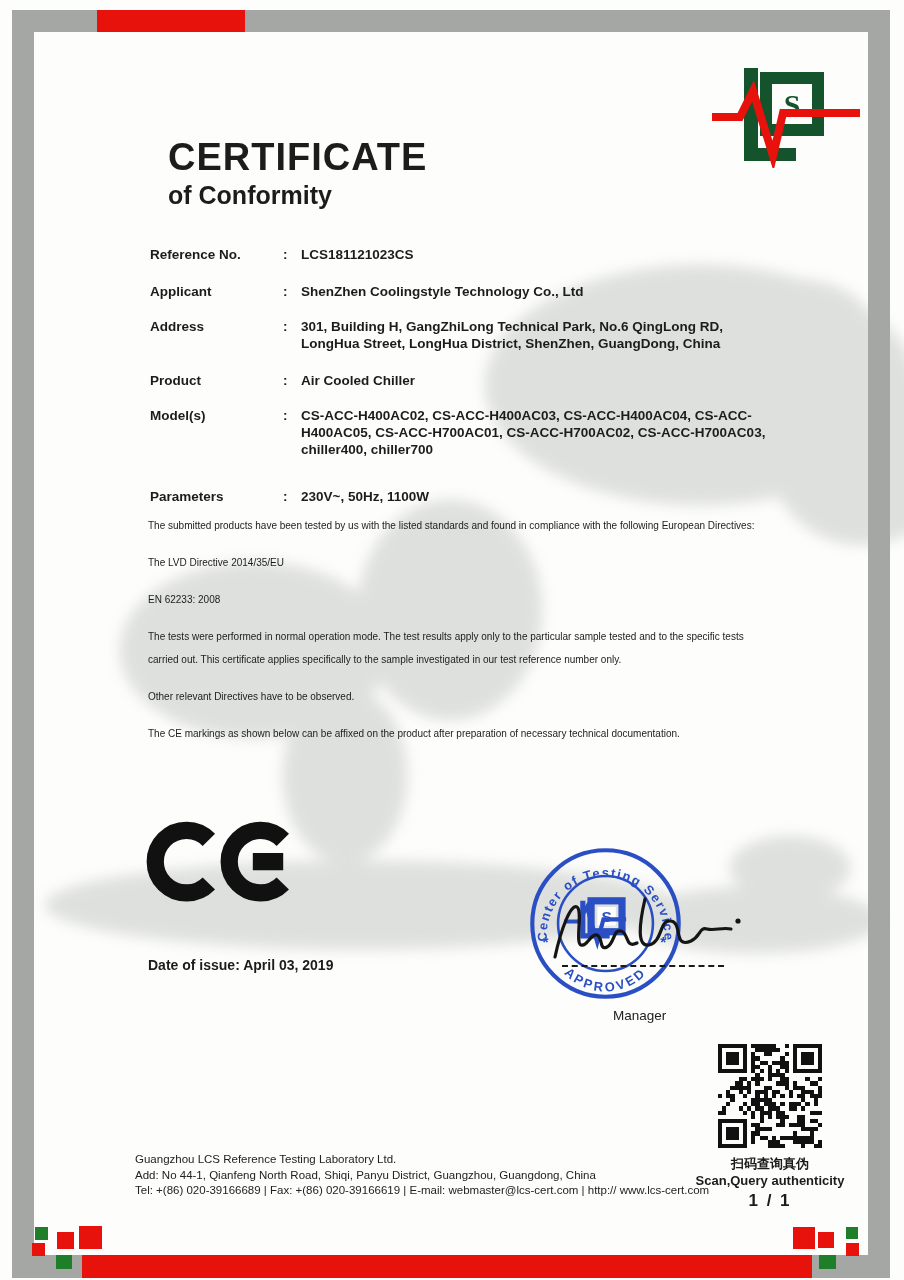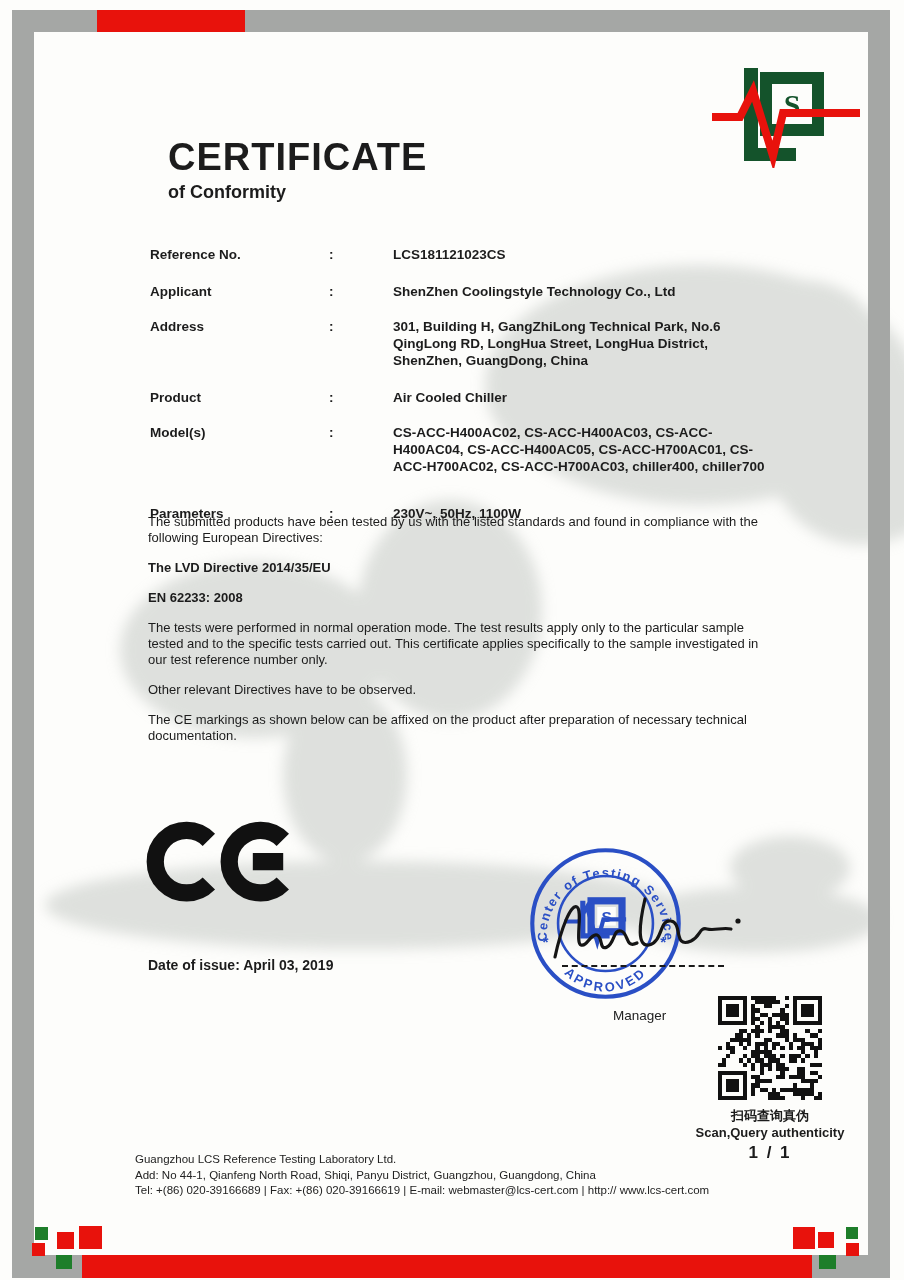--- a/index.html
+++ b/index.html
@@ -21,52 +21,52 @@
   .sq.green{background:var(--corner-green,#1e7e2a);}
 
   
   #map{position:absolute;left:0;top:0;width:904px;height:1280px;z-index:0;pointer-events:none;}
 
   .layer{position:absolute;z-index:2;}
 
   
   #title{left:168px;top:138px;}
   #title .t1{font-size:38px;font-weight:bold;letter-spacing:1px;line-height:1;}
-  #title .t2{font-size:18px;font-weight:bold;margin-top:7px;line-height:1;}
+  #title .t2{font-size:25px;font-weight:bold;margin-top:7px;line-height:1;}
 
   
   #fields{left:150px;top:246px;width:625px;font-size:13.5px;font-weight:bold;line-height:17px;}
-  .frow{display:grid;grid-template-columns:133px 18px 1fr;gap:46px;}
+  .frow{display:grid;grid-template-columns:133px 18px 1fr;}
   .frow .val{max-width:472px;}
   .mb20{margin-bottom:20px}.mb18{margin-bottom:18px}.mb30{margin-bottom:30px}
 
   
-  #bodytext{left:148px;top:514px;width:628px;font-size:13px;line-height:16px;}
+  #bodytext{left:148px;top:514px;width:628px;font-size:10px;line-height:23px;}
   #bodytext p{margin:0 0 14px 0;}
-  #bodytext .b{font-weight:bold;}
+  #bodytext .b{font-weight:normal;}
 
   
   #ce{left:146px;top:810px;}
   #ce path{stroke:#111;fill:none;}
 
   
   #date{left:148px;top:957px;font-size:14px;font-weight:bold;}
 
   
   #stampwrap{left:523px;top:841px;width:210px;height:165px;}
   #stamp{position:absolute;left:0;top:0;}
   #stamp .ring{fill:none;stroke:var(--stamp-blue,#2a4fc5);}
   #stamp text{fill:var(--stamp-blue,#2a4fc5);font-family:"Liberation Sans",sans-serif;}
   #signature{position:absolute;left:18px;top:44px;}
   #signature path{stroke:#151515;stroke-width:3.2;fill:none;stroke-linecap:round;}
   #sig-dash{position:absolute;left:39px;top:124px;width:162px;border-top:2px dashed #1a1a1a;}
   #manager{position:absolute;left:90px;top:128px;font-size:13.5px;color:#222;margin-top:39px;}
 
   
-  #qrarea{left:690px;top:996px;width:160px;text-align:center;}
+  #qrarea{left:690px;top:1044px;width:160px;text-align:center;}
   #qrbox{display:inline-block;width:104px;height:104px;}
   #qrarea .cn{font-size:13px;font-weight:bold;margin-top:3px;}
   #qrarea .en{font-size:13px;font-weight:bold;}
   #qrarea .pg{font-size:17px;font-weight:bold;letter-spacing:2px;margin-top:3px;}
 
   
   #footer{left:135px;top:1152px;width:600px;font-size:11.5px;line-height:15.5px;color:#222;}
 </style>
 </head>
 <body>

